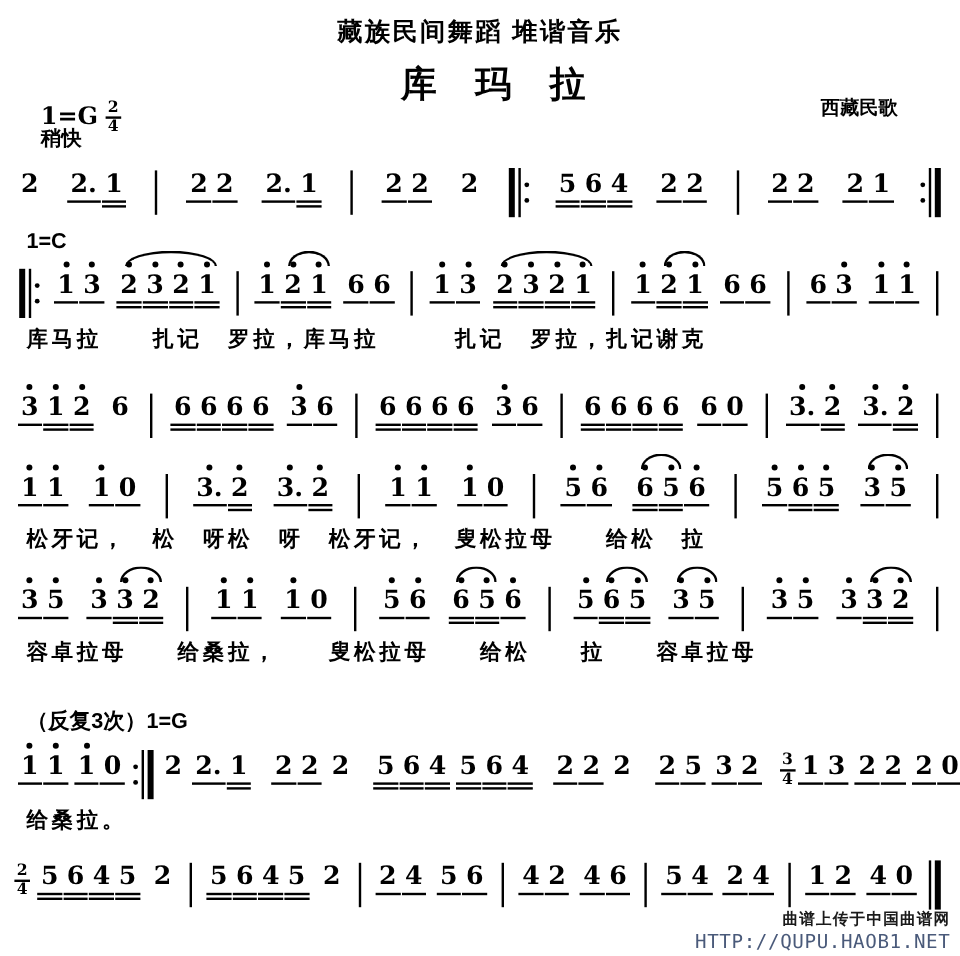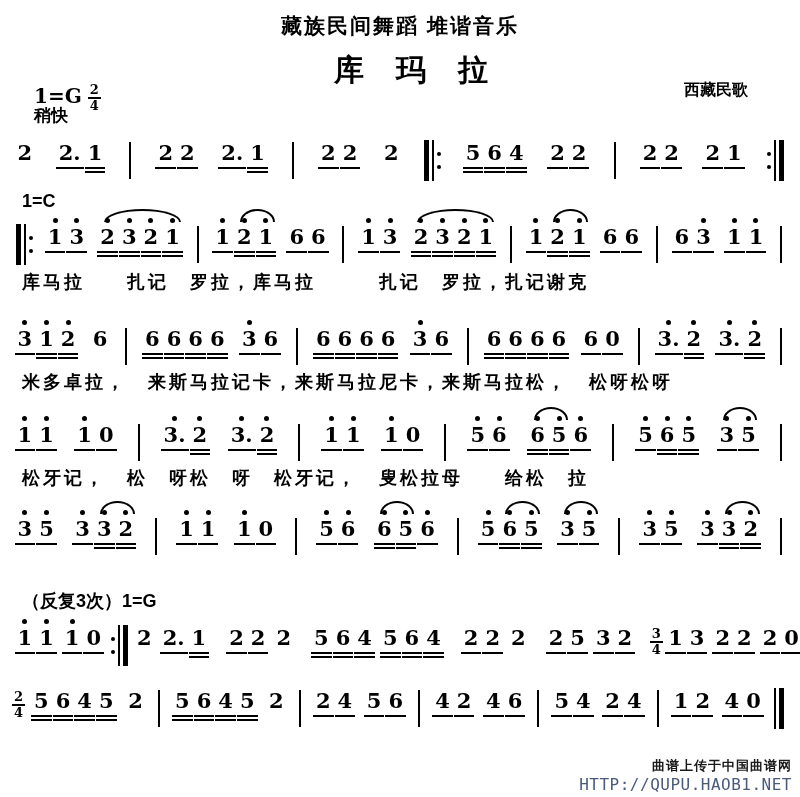--- a/index.html
+++ b/index.html
@@ -609,21 +609,20 @@
             </span>
             <span class="note">
               <span class="hd"></span>
               <span class="ch">2</span>
               <span class="u"></span>
               <span class="u"></span>
             </span>
           </span>
           <div class="bl"></div>
         </div>
-        <div class="lyr">米多卓拉，　来斯马拉记卡，来斯马拉尼卡，来斯马拉松，　松呀松呀</div>
       </div>
       <div class="line-block b-l4">
         <div class="mline">
           <span class="grp">
             <span class="note">
               <span class="hd"></span>
               <span class="ch">1</span>
               <span class="u"></span>
               <span class="u off"></span>
             </span>
@@ -952,20 +951,21 @@
             <span class="note">
               <span class="hd"></span>
               <span class="ch">2</span>
               <span class="u"></span>
               <span class="u"></span>
             </span>
             <div class="slur" style="left: 28px; width: 31px;"></div>
           </span>
           <div class="bl"></div>
         </div>
+        <div class="lyr">容卓拉母　　给桑拉，　　叟松拉母　　给松　　拉　　容卓拉母</div>
       </div>
       <div class="line-block b-l6">
         <div class="pre">（反复3次）1=G</div>
         <div class="mline">
           <span class="grp">
             <span class="note">
               <span class="hd"></span>
               <span class="ch">1</span>
               <span class="u"></span>
               <span class="u off"></span>
@@ -1180,20 +1180,21 @@
             </span>
             <span class="note">
               <span class="hd off"></span>
               <span class="ch">0</span>
               <span class="u"></span>
               <span class="u off"></span>
             </span>
           </span>
           <div class="bl"></div>
         </div>
+        <div class="lyr">给桑拉。</div>
       </div>
       <div class="line-block b-l7">
         <div class="mline">
           <span class="ts">
             <span class="ts-n">2</span>
             <span class="ts-line"></span>
             <span class="ts-d">4</span>
           </span>
           <span class="grp">
             <span class="note">

